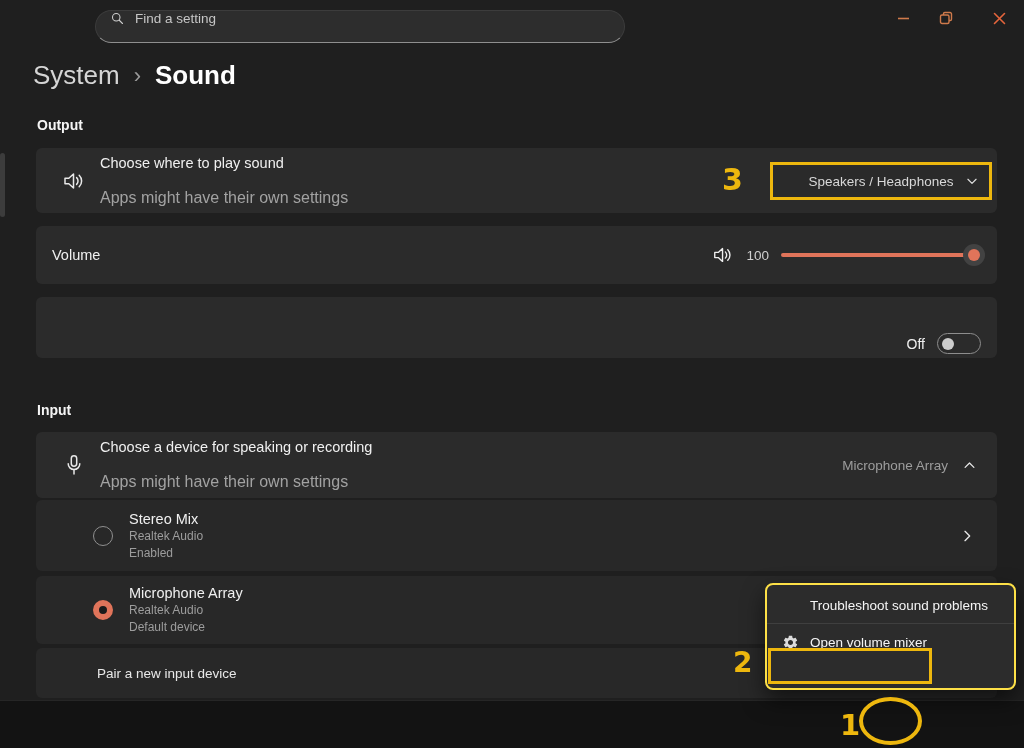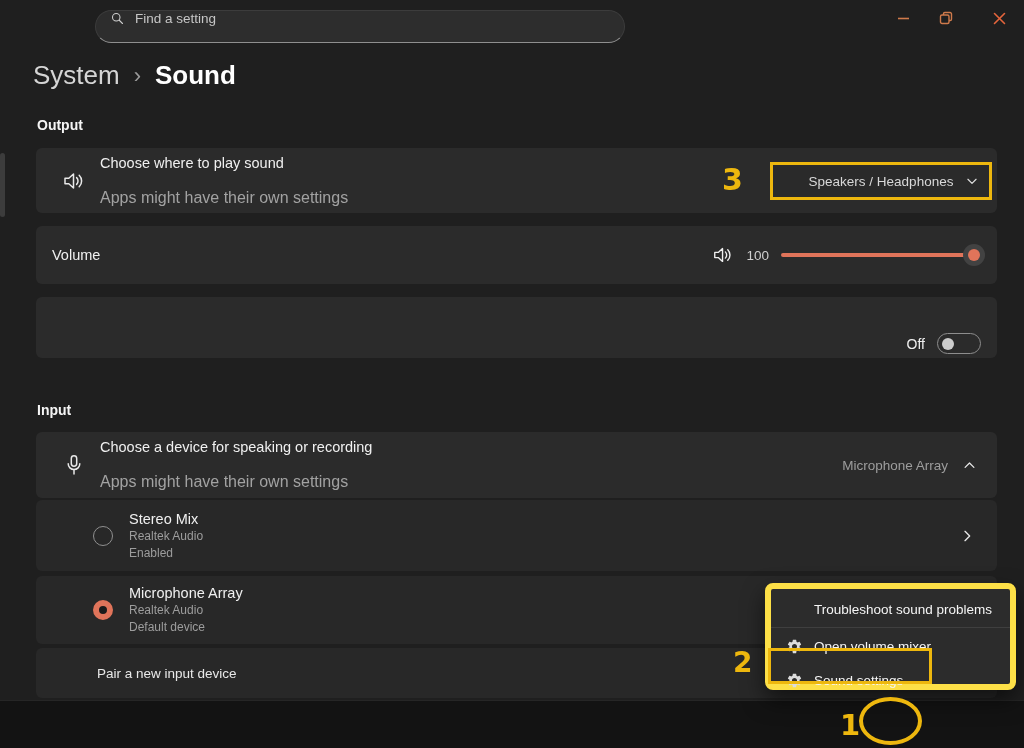--- a/index.html
+++ b/index.html
@@ -67,21 +67,21 @@
   .radio{margin-left:57px;width:20px;height:20px;border-radius:50%;flex:0 0 auto;border:1.5px solid #8f8f8f;}
   .radio.checked{border:6px solid var(--accent);background:#1b1b1b;}
   .dev-text{margin-left:16px;display:flex;flex-direction:column;gap:1px;justify-content:flex-end;}
   .dev-name{font-size:14.5px;color:var(--txt);}
   .dev-sub{font-size:12px;color:#9d9d9d;line-height:16px;}
   .row-chev{position:absolute;right:22px;width:16px;height:16px;color:#e8e8e8;}
   .pair-label{margin-left:61px;font-size:13.5px;color:#e8e8e8;}
 
   
   .ctx-menu{position:absolute;left:765px;top:583px;width:251px;height:107px;background:var(--menu);
-    border:6px solid #fde047;border-radius:8px;box-shadow:0 10px 22px rgba(0,0,0,.55);z-index:25;padding-top:5px;}
+    border:2px solid #fde047;border-radius:8px;box-shadow:0 10px 22px rgba(0,0,0,.55);z-index:25;padding-top:5px;}
   .ctx-item{position:relative;height:31px;display:flex;align-items:center;}
   .ctx-item .mi-icon{position:absolute;left:15px;width:17px;height:17px;color:#dcdcdc;}
   .ctx-item .mi-label{margin-left:43px;font-size:13.5px;color:#f5f5f5;}
   .ctx-div{height:1px;background:#3f3f3f;margin:2px 0;}
 
   
   .ann-num{position:absolute;color:var(--ann);font-weight:800;z-index:40;font-family:"DejaVu Sans",sans-serif;}
   .ann-box{position:absolute;border:3px solid var(--ann);z-index:35;}
   .ann-ellipse{position:absolute;left:859px;top:697px;width:63px;height:48px;border:4px solid var(--ann);
     border-radius:50%;z-index:45;}
@@ -285,26 +285,20 @@
     <div class="ctx-item">
       <span class="mi-label">Troubleshoot sound problems</span>
     </div>
     <div class="ctx-div"></div>
     <div class="ctx-item" style="height:33px">
       <svg class="mi-icon">
           <use href="#i-gear"></use>
         </svg>
       <span class="mi-label">Open volume mixer</span>
     </div>
-    <div class="ctx-item" style="height:34px">
-      <svg class="mi-icon">
-          <use href="#i-gear"></use>
-        </svg>
-      <span class="mi-label">Sound settings</span>
-    </div>
   </div>
   <span class="ann-num" style="left:733px;top:646px;font-size:28px">2</span>
   <div class="ann-box" style="left:768px;top:648px;width:164px;height:36px"></div>
 
   <div class="taskbar">
     
     
     
     
     

